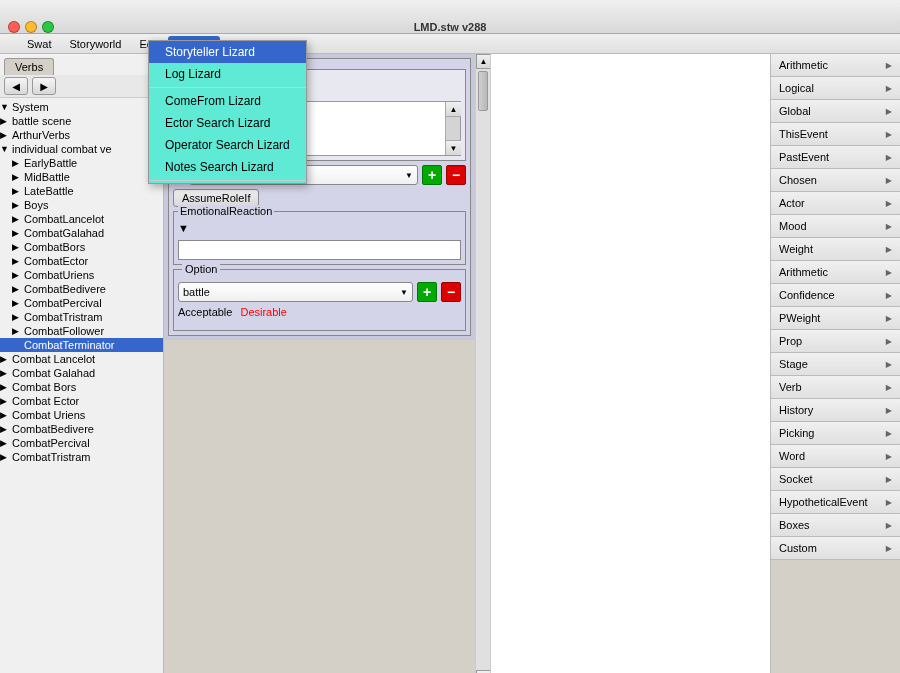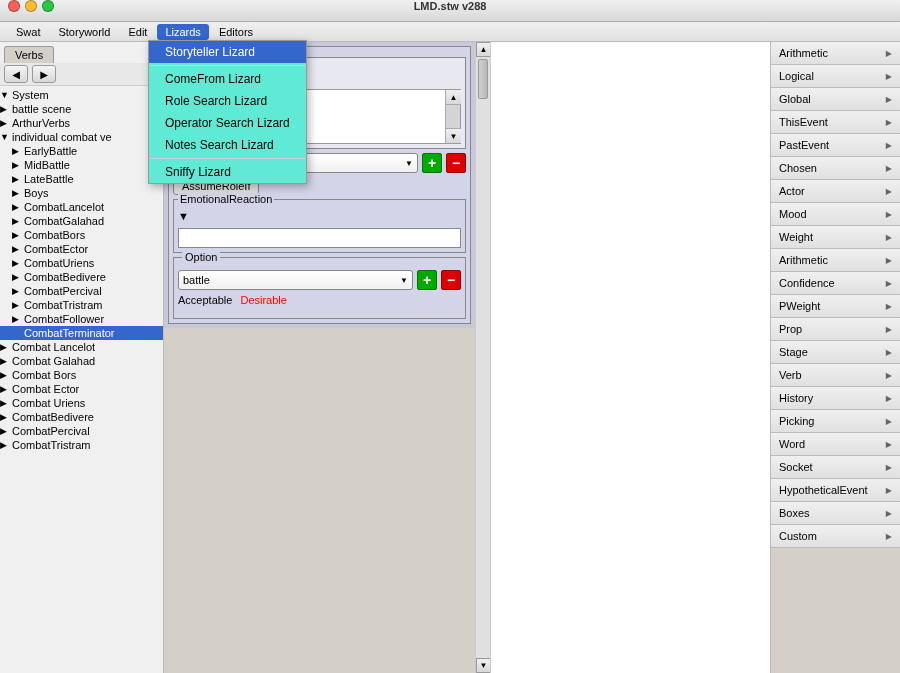--- a/index.html
+++ b/index.html
@@ -1,23 +1,23 @@
 <!DOCTYPE html>
 <html><head>
   <meta charset="utf-8">
   <style>
     * { margin: 0; padding: 0; box-sizing: border-box; }
     body { width: 900px; height: 673px; background: #d4d0c8; font-family: 'Lucida Grande', 'Geneva', Arial, sans-serif; font-size: 11px; overflow: hidden; user-select: none; }
 
     
     .titlebar {
       background: linear-gradient(to bottom, #f0f0f0, #d8d8d8);
-      height: 22px;
-      display: flex;
-      align-items: flex-start;
+      height: 34px;
+      display: flex;
+      align-items: flex-end;
       justify-content: center;
       border-bottom: 1px solid #aaa;
       position: relative;
     }
     .titlebar-controls {
       position: absolute;
       left: 8px;
       display: flex;
       gap: 5px;
       align-items: center;
@@ -31,21 +31,21 @@
     .tb-max { background: #28c840; }
     .titlebar-title { font-size: 11px; color: #333; font-weight: bold; }
 
     
     .menubar {
       background: linear-gradient(to bottom, #f0f0f0, #e0e0e0);
       height: 20px;
       display: flex;
       align-items: center;
       border-bottom: 1px solid #bbb;
-      padding: 0 8px;
+      padding: 0 19px;
       gap: 2px;
     }
     .menu-item {
       padding: 2px 8px;
       font-size: 11px;
       color: #000;
       cursor: pointer;
       border-radius: 3px;
     }
     .menu-item:hover, .menu-item.active { background: #3466cc; color: white; }
@@ -247,27 +247,27 @@
 <div class="menubar">
   <span class="menu-item">Swat</span>
   <span class="menu-item">Storyworld</span>
   <span class="menu-item">Edit</span>
   <span class="menu-item active">Lizards</span>
   <span class="menu-item">Editors</span>
 </div>
 
 <div class="dropdown-menu">
   <div class="dropdown-menu-item highlighted">Storyteller Lizard</div>
+  <div class="dropdown-menu-item">Log Lizard</div>
   <div class="dropdown-menu-divider"></div>
   <div class="dropdown-menu-item">ComeFrom Lizard</div>
-  <div class="dropdown-menu-item">Role Search Lizard</div>
+  <div class="dropdown-menu-item">Ector Search Lizard</div>
   <div class="dropdown-menu-item">Operator Search Lizard</div>
   <div class="dropdown-menu-item">Notes Search Lizard</div>
   <div class="dropdown-menu-divider"></div>
-  <div class="dropdown-menu-item">Sniffy Lizard</div>
 </div>
 
 <div class="main-layout">
 
   <div class="sidebar">
     <div style="display:flex; align-items:flex-end; padding: 2px 2px 0;">
       <div class="verbs-tab">Verbs</div>
     </div>
     <div class="sidebar-toolbar">
       <div class="nav-btn">◀</div>

